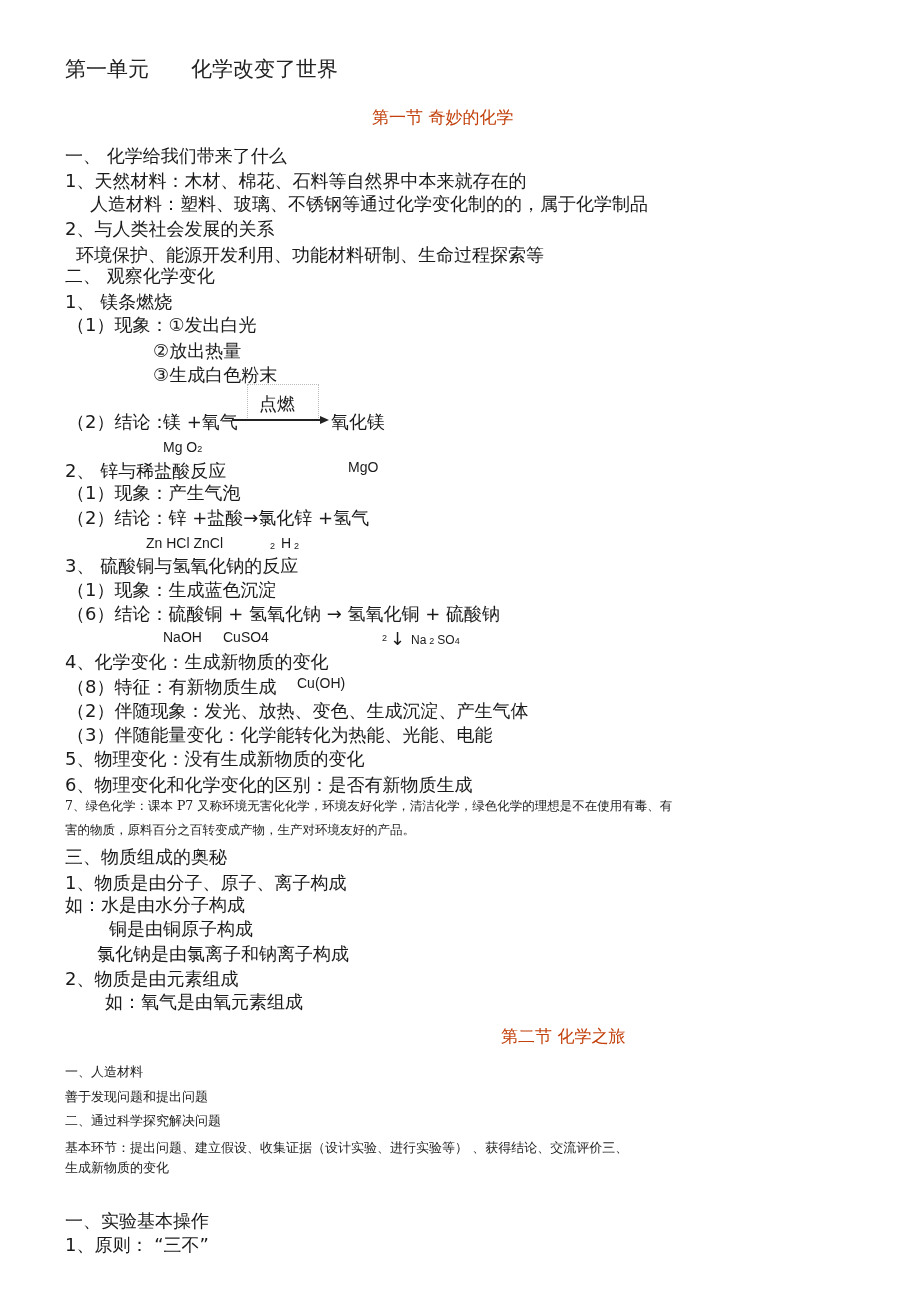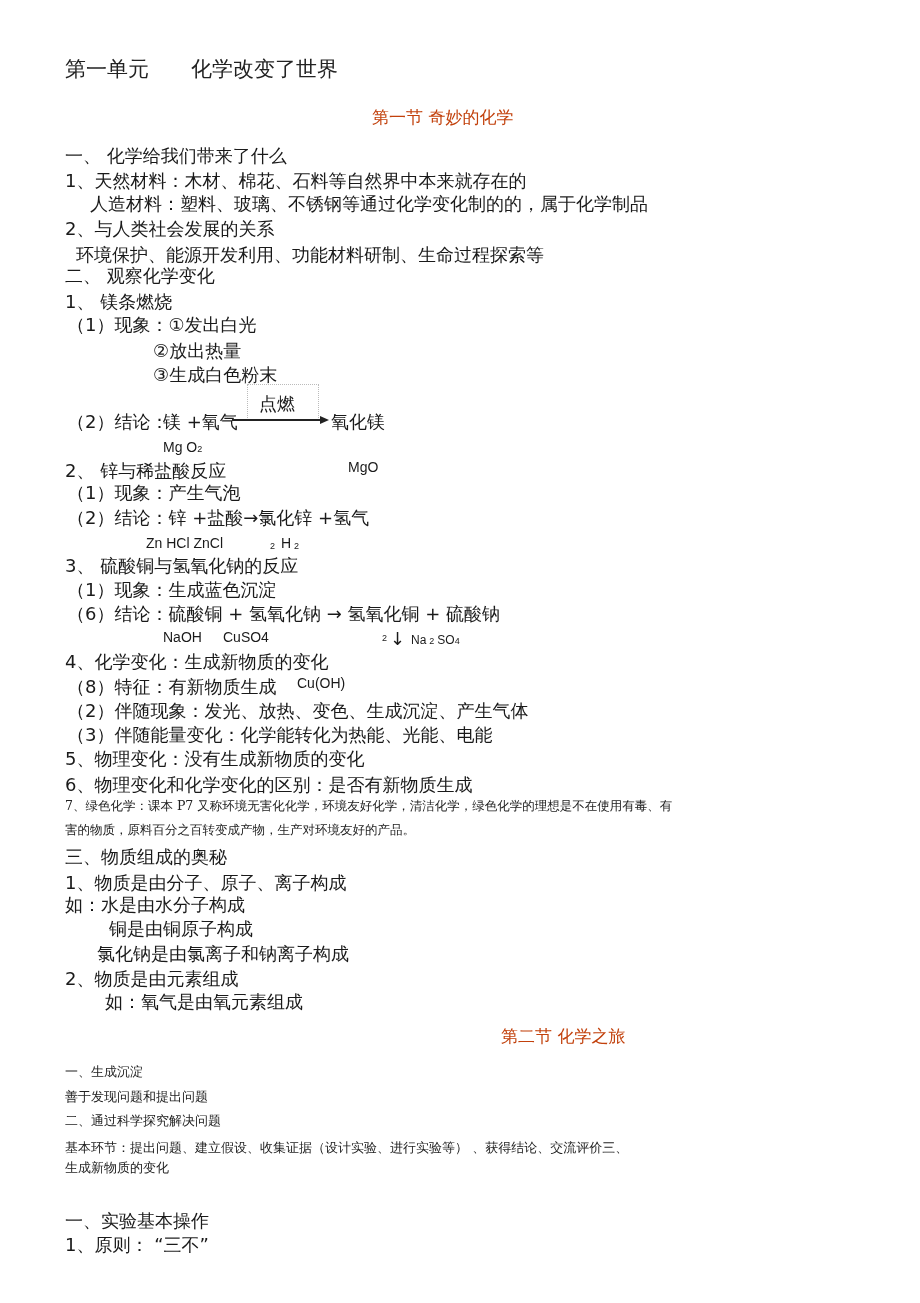--- a/index.html
+++ b/index.html
@@ -122,20 +122,20 @@
 
 <div class="abs t13" style="left:65px; top:848px;">三、物质组成的奥秘</div>
 <div class="abs t13" style="left:65px; top:874px;">1、物质是由分子、原子、离子构成</div>
 <div class="abs t13" style="left:65px; top:896px;">如：水是由水分子构成</div>
 <div class="abs t13" style="left:90px; top:920px;margin-left:19px;">铜是由铜原子构成</div>
 <div class="abs t13" style="left:97px; top:945px;">氯化钠是由氯离子和钠离子构成</div>
 <div class="abs t13" style="left:65px; top:970px;">2、物质是由元素组成</div>
 <div class="abs t13" style="left:65px; top:993px;margin-left:40px;">如：氧气是由氧元素组成</div>
 
 <div class="abs h2" style="left:501px; top:1028px;">第二节  化学之旅</div>
-<div class="abs serifbody" style="left:65px; top:1065px;">一、生成沉淀</div>
+<div class="abs serifbody" style="left:65px; top:1065px;">一、人造材料</div>
 <div class="abs serifbody" style="left:65px; top:1090px;">善于发现问题和提出问题</div>
 <div class="abs serifbody" style="left:65px; top:1114px;">二、通过科学探究解决问题</div>
 <div class="abs serifbody" style="left:65px; top:1141px;">基本环节：提出问题、建立假设、收集证据（设计实验、进行实验等）  、获得结论、交流评价三、</div>
 <div class="abs serifbody" style="left:65px; top:1161px;">生成新物质的变化</div>
 
 <div class="abs t13" style="left:65px; top:1212px;">一、实验基本操作</div>
 <div class="abs t13" style="left:65px; top:1236px;">1、原则：  “三不”</div>
 
 </body></html>

